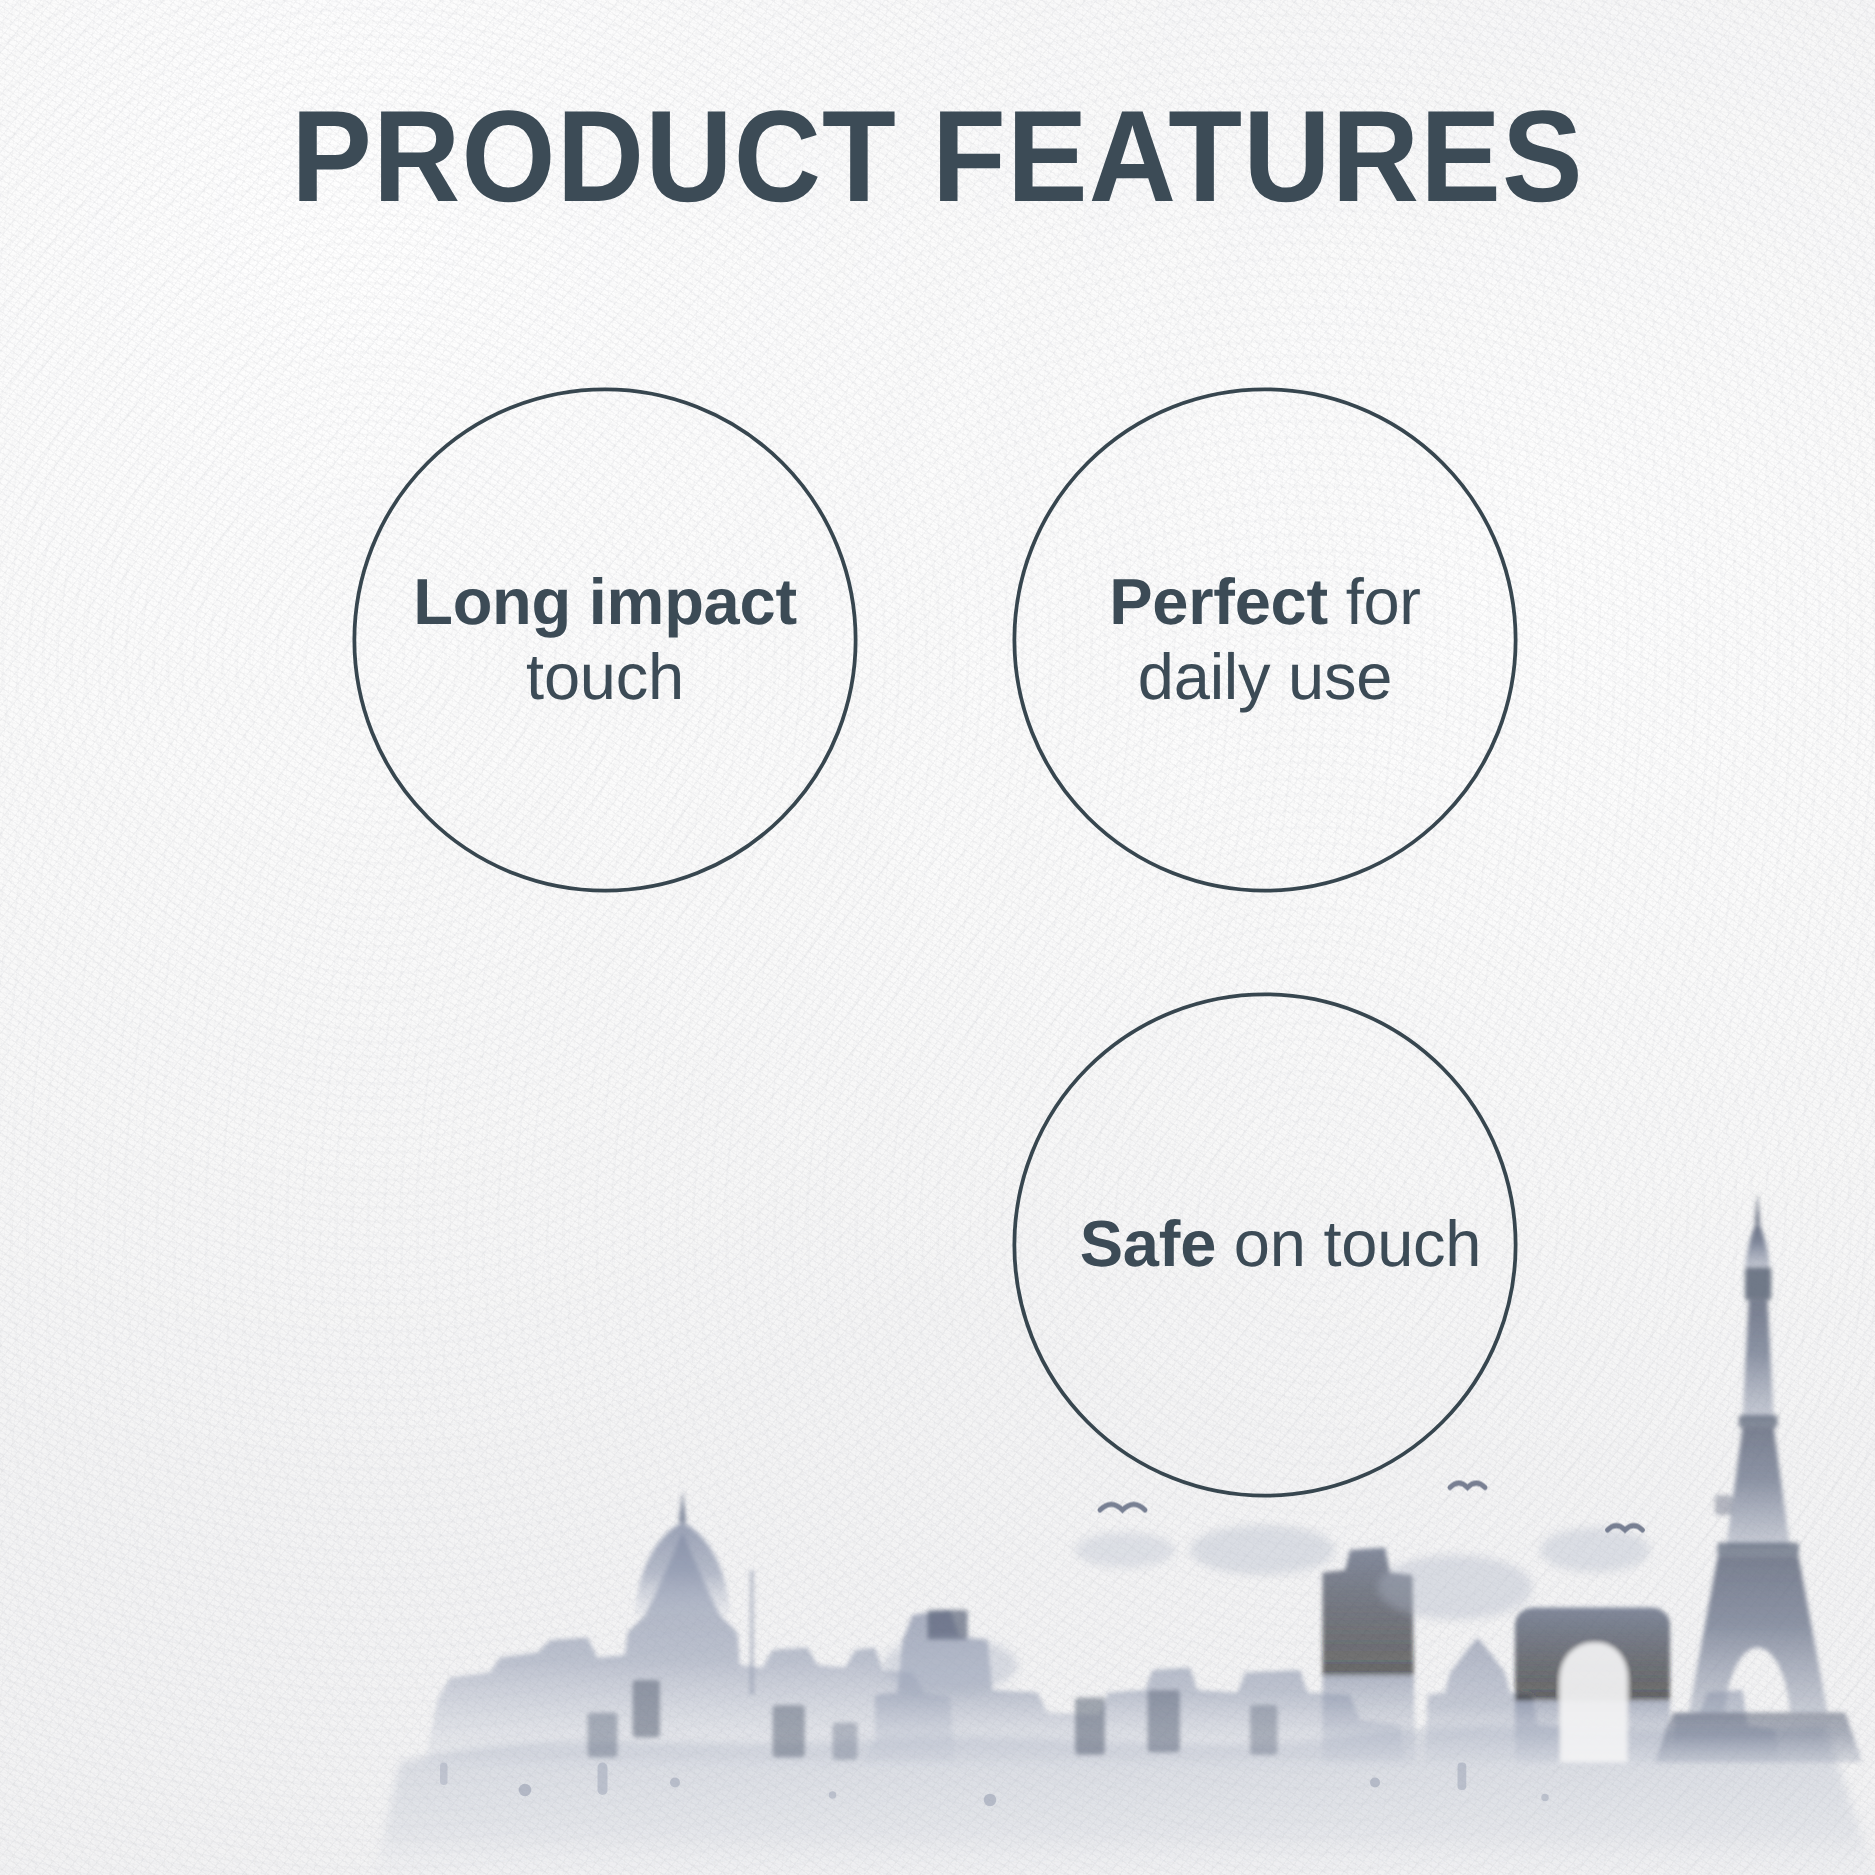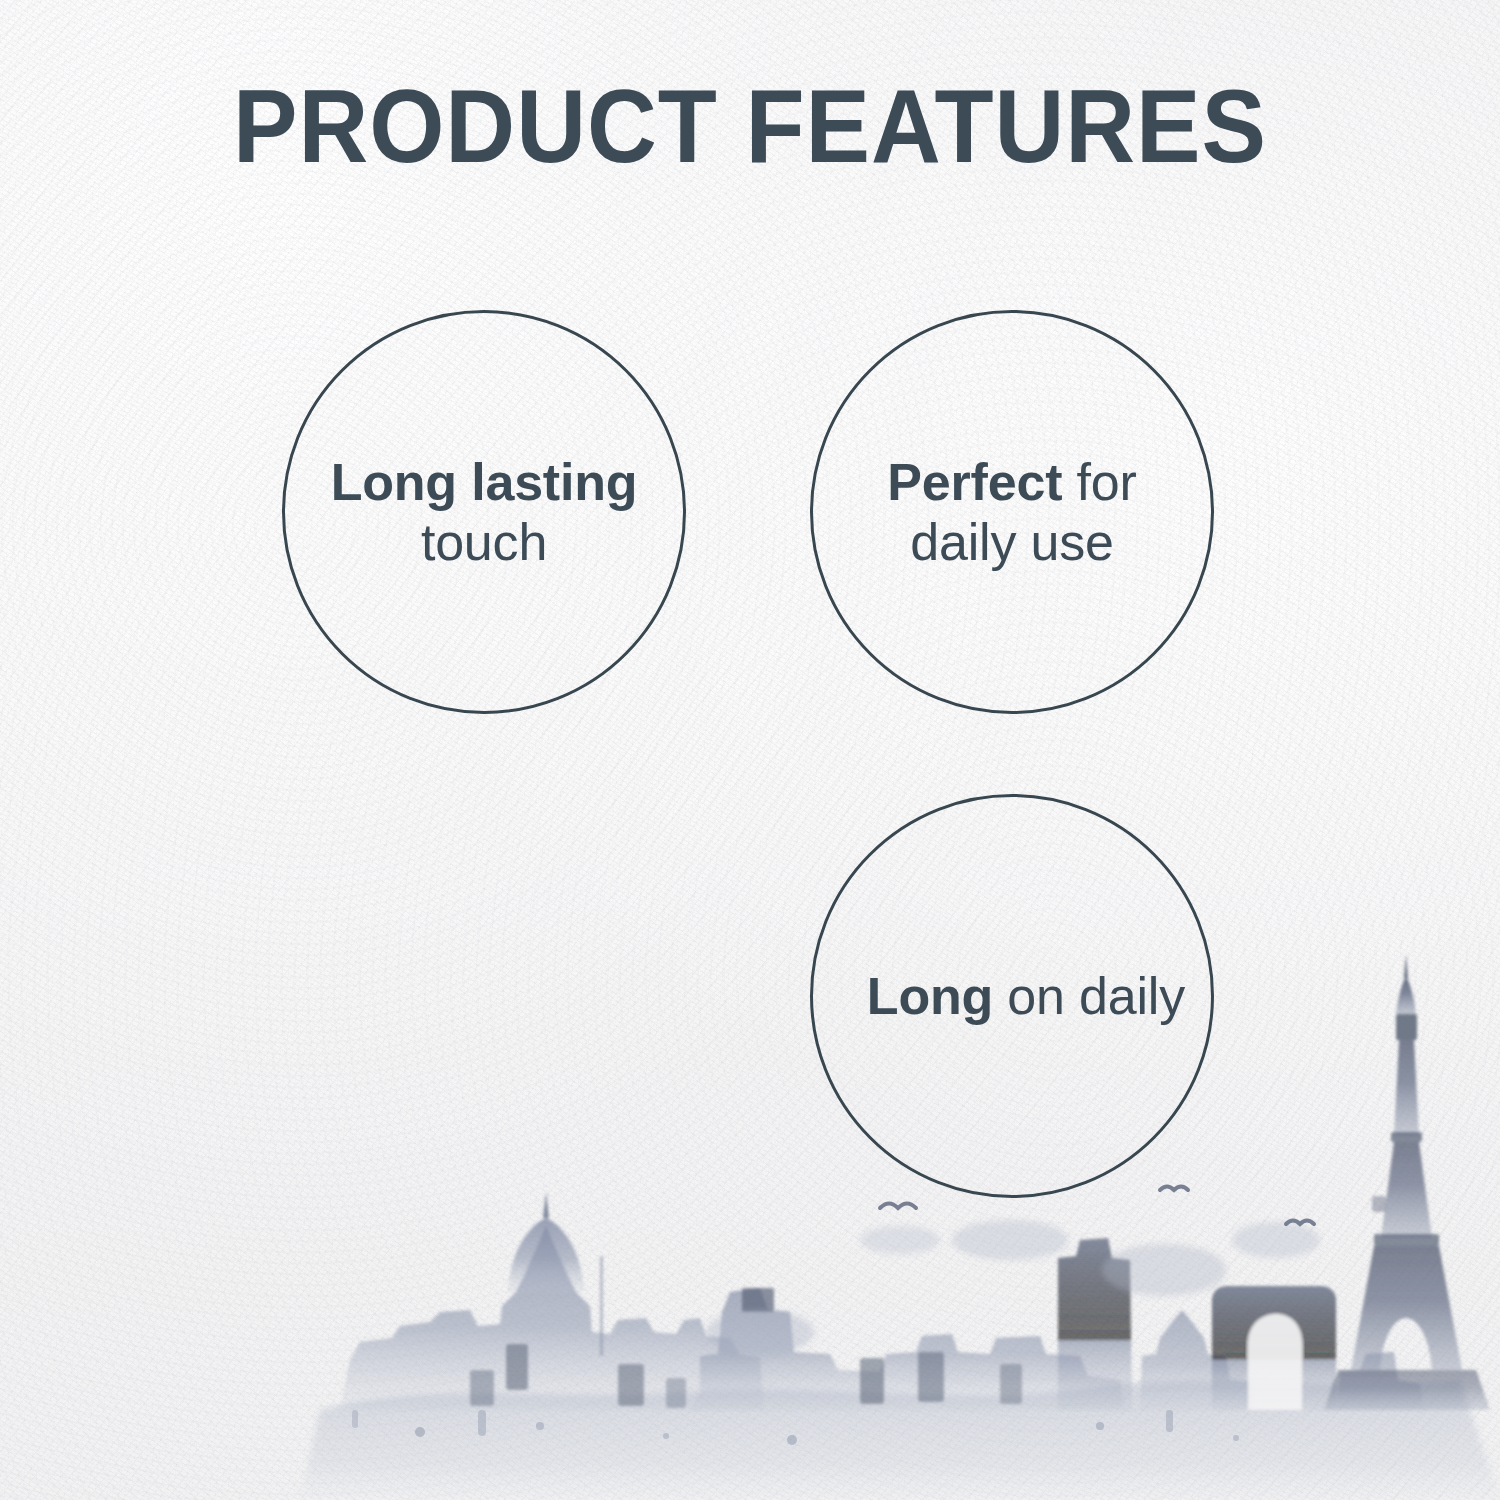--- a/index.html
+++ b/index.html
@@ -121,37 +121,37 @@
 <div class="canvas">
   <div class="paper-grain"></div>
   <div class="paper-grain2"></div>
 
   <h1 class="title">PRODUCT FEATURES</h1>
 
   <div class="circles">
 
     <div class="feature-circle r0 c0">
       <div class="feature-text">
-        <span class="b">Long lasting</span>
+        <span class="b">Long impact</span>
         <span>touch</span>
       </div>
     </div>
 
     <div class="feature-circle r0 c1">
       <div class="feature-text">
         <span class="b">Perfect</span>
         <span>for daily use</span>
       </div>
     </div>
 
 
     <div class="feature-circle r1 c1">
       <div class="feature-text">
-        <span class="b">Long</span>
-        <span>on daily</span>
+        <span class="b">Safe</span>
+        <span>on touch</span>
       </div>
     </div>
 
   </div>
 
   <div class="skyline">
     <svg viewBox="0 0 1500 560" xmlns="http://www.w3.org/2000/svg" aria-hidden="true">
       <defs>
         <linearGradient id="wash" x1="0" y1="0" x2="0" y2="1">
           <stop offset="0%" stop-color="#7c86a0" stop-opacity="0.95"></stop>

